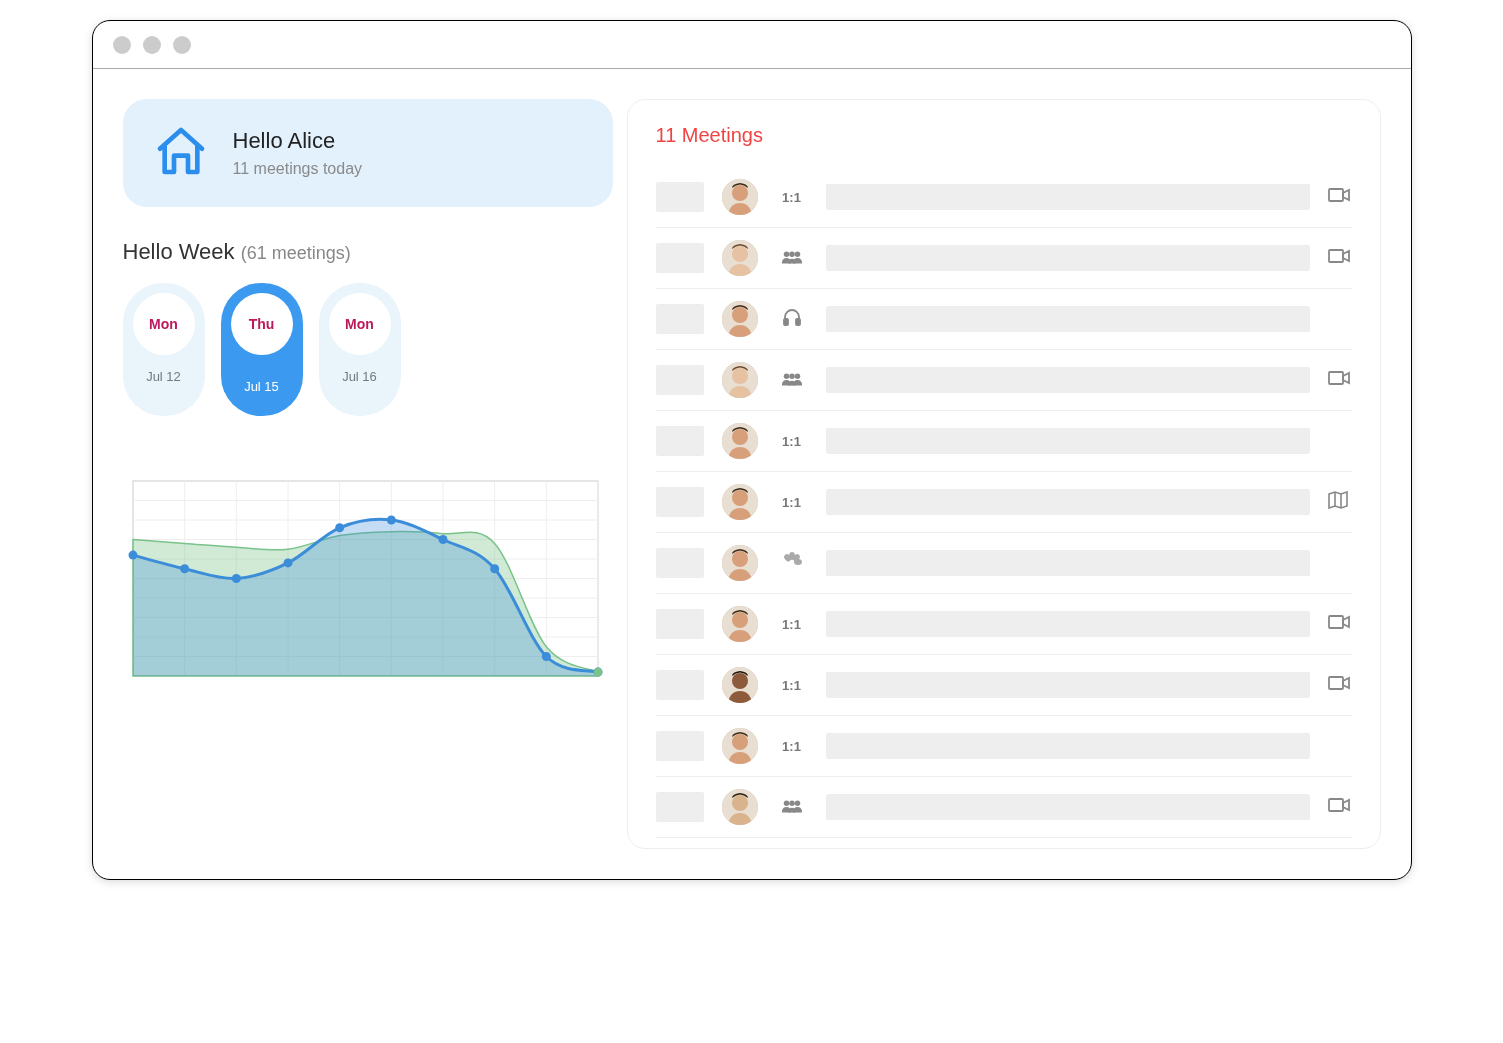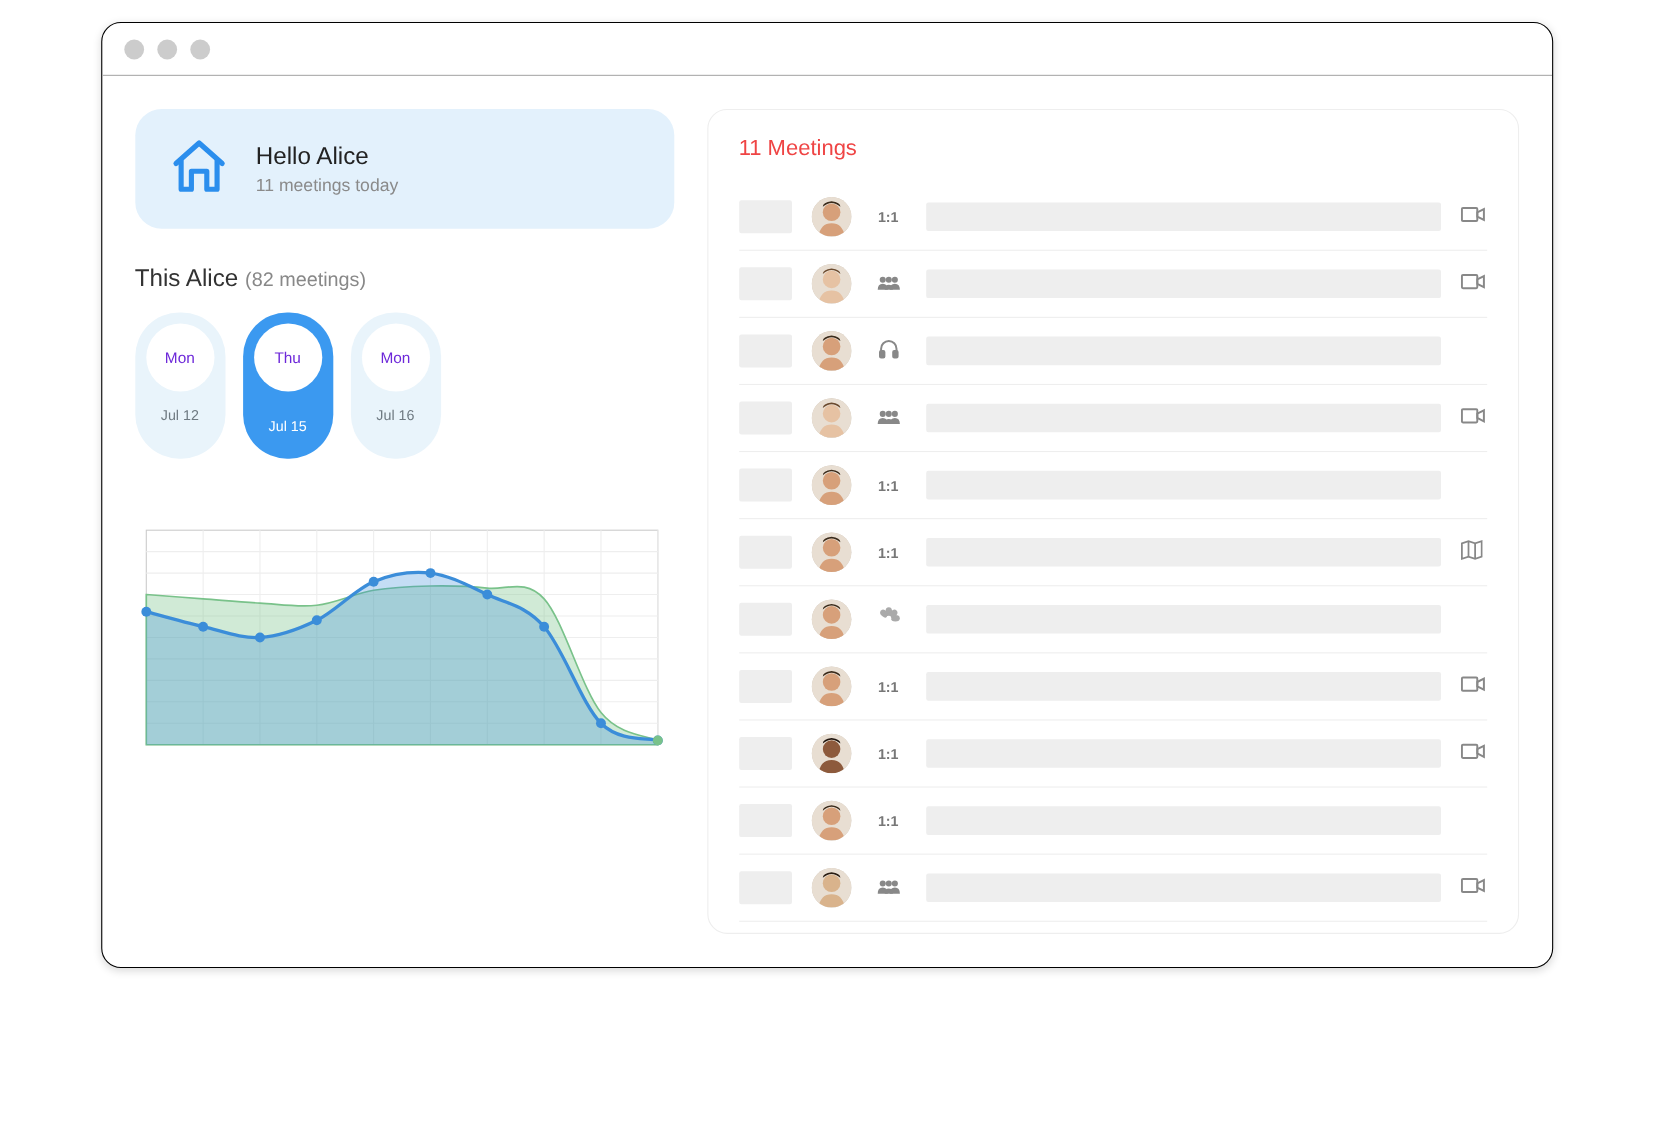--- a/index.html
+++ b/index.html
@@ -26,21 +26,21 @@
   align-items: center;
   padding-left: 20px;
   gap: 12px;
 }
 .dot {
   width: 18px; height: 18px; border-radius: 50%;
   background: #ccc;
 }
 .content {
   display: flex;
-  gap: 30px;
+  gap: 14px;
   padding: 30px;
 }
 .left { flex: 0 0 490px; }
 .right { flex: 1; }
 
 .greeting-card {
   background: #e3f1fc;
   border-radius: 24px;
   padding: 24px 30px;
   display: flex;
@@ -63,21 +63,21 @@
   padding: 10px 8px 22px 8px;
   text-align: center;
   cursor: pointer;
 }
 .day-pill.active { background: #3b99f0; }
 .day-circle {
   width: 62px; height: 62px; border-radius: 50%;
   background: #fff;
   margin: 0 auto 14px auto;
   display: flex; align-items: center; justify-content: center;
-  font-size: 14px; color: #6d28d9;
+  font-size: 14px; color: #be185d; font-weight: bold;
 }
 .day-pill.active .day-date { color: #fff; margin-top: 24px; }
 .day-date { font-size: 13px; color: #6f7a82; }
 
 .chart-box { width: 480px; height: 210px; }
 
 .meetings-panel {
   border: 1px solid #eee;
   border-radius: 18px;
   padding: 24px 28px 10px 28px;
@@ -128,22 +128,22 @@
             <path d="M5 10 V21 H9 V14 H15 V21 H19 V10"></path>
           </svg>
         </span>
         <div class="greeting-text">
           <h2>Hello Alice</h2>
           <p>11 meetings today</p>
         </div>
       </div>
 
       <div class="week-header">
-        <span>This Alice</span>
-        <span class="count">(82 meetings)</span>
+        <span>Hello Week</span>
+        <span class="count">(61 meetings)</span>
       </div>
 
       <div class="days" id="days">
           <div class="day-pill">
     <div class="day-circle">Mon</div>
     <div class="day-date">Jul 12</div>
           </div>
           <div class="day-pill active">
     <div class="day-circle">Thu</div>
     <div class="day-date">Jul 15</div>

